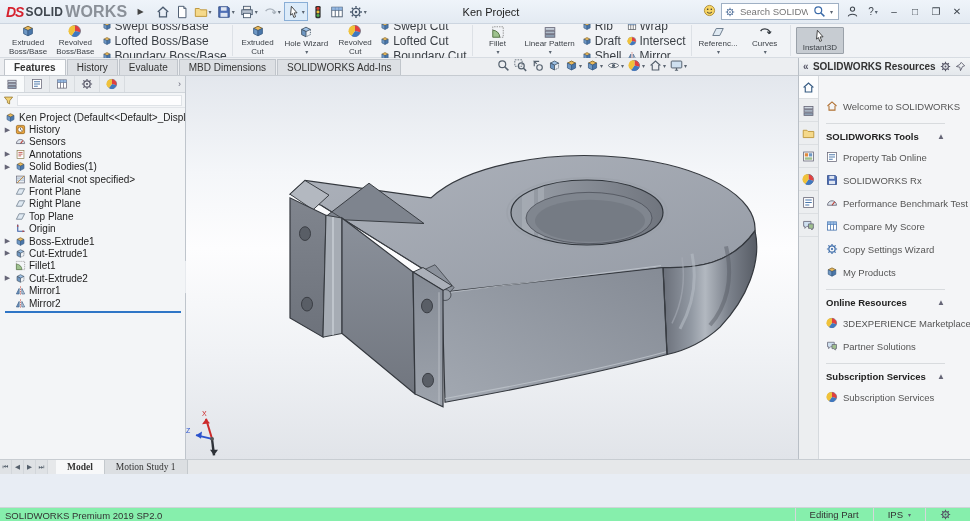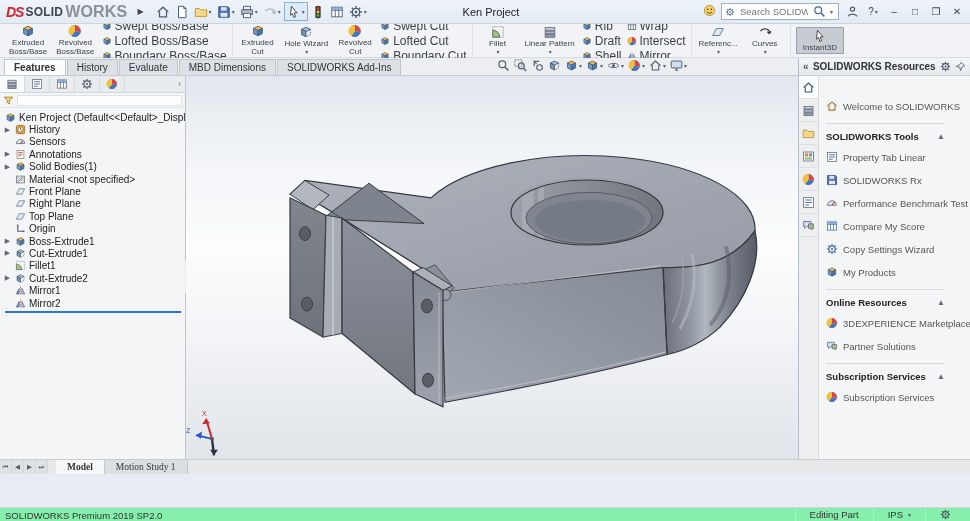--- a/index.html
+++ b/index.html
@@ -914,21 +914,21 @@
             <span>Welcome to SOLIDWORKS</span>
           </div>
           <div class="tsection">
             <span>SOLIDWORKS Tools</span>
               <span class="chev">▲</span>
           </div>
           <div class="tplink">
               <svg style="color:#b03030">
                 <use href="#s-form"></use>
               </svg>
-              <span>Property Tab Linear</span>
+              <span>Property Tab Online</span>
             </div>
           <div class="tplink">
               <svg style="color:#b03030">
                 <use href="#s-save"></use>
               </svg>
               <span>SOLIDWORKS Rx</span>
             </div>
           <div class="tplink">
               <svg style="color:#b03030">
                 <use href="#s-gauge"></use>

